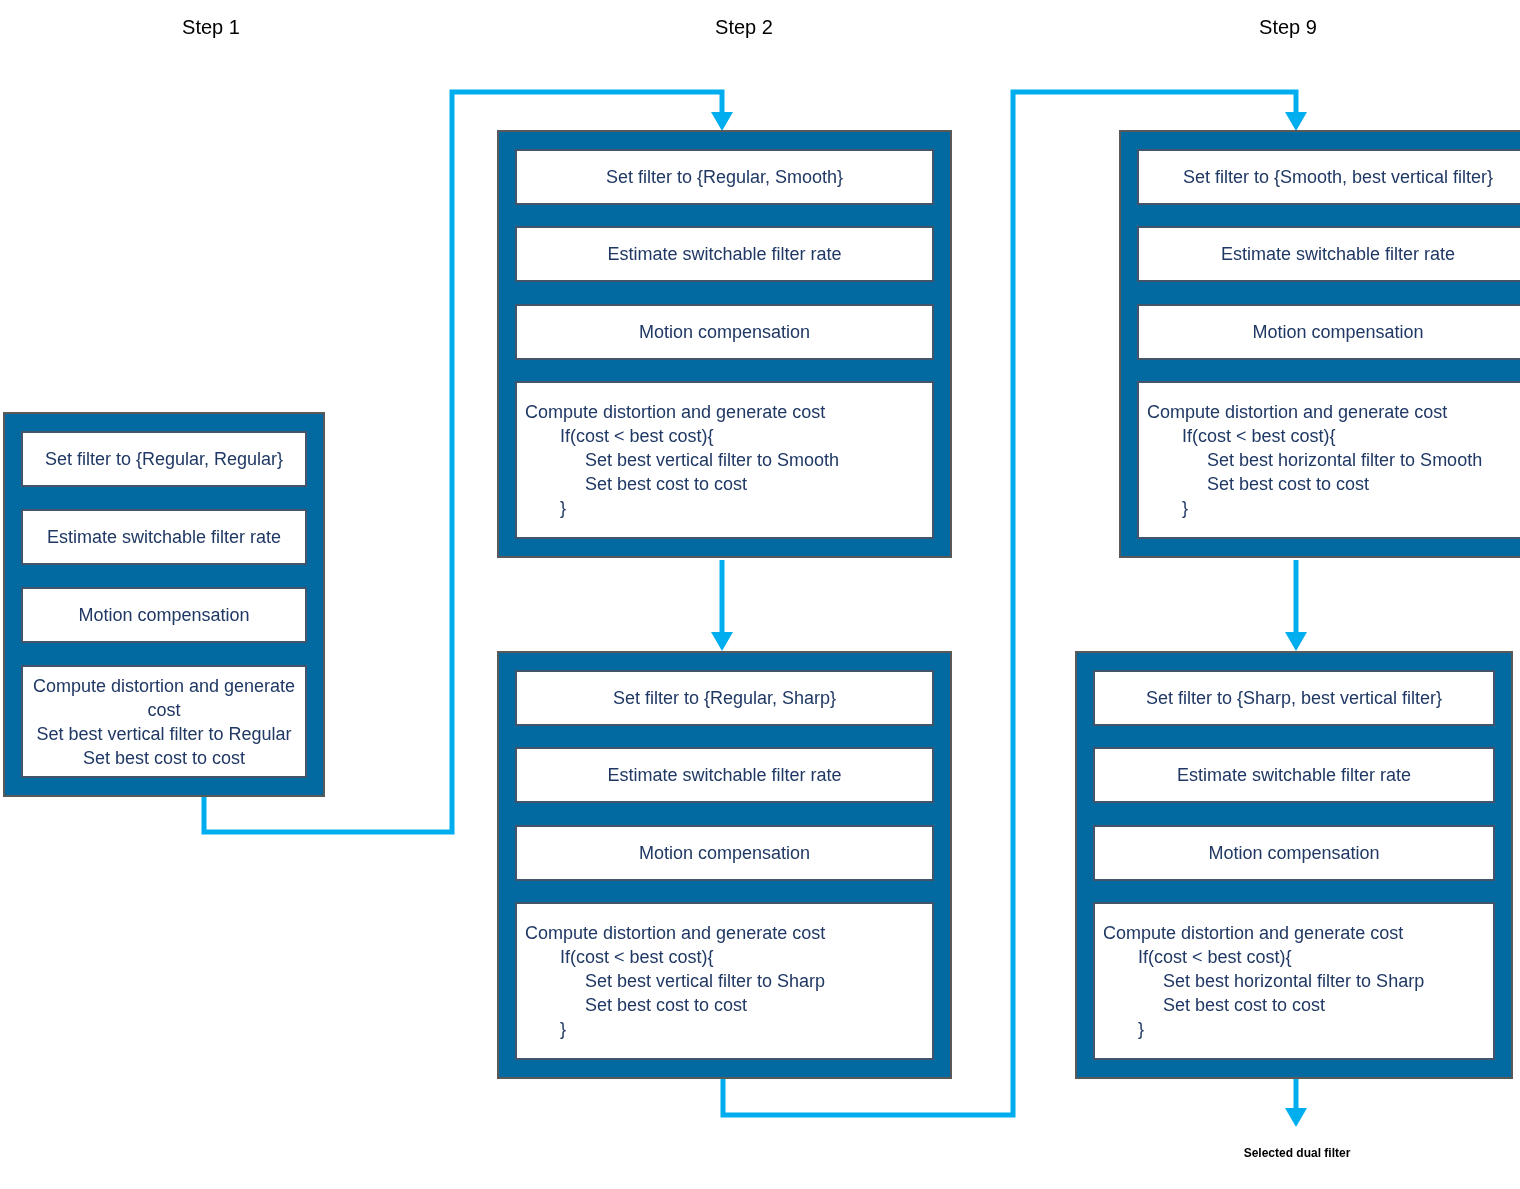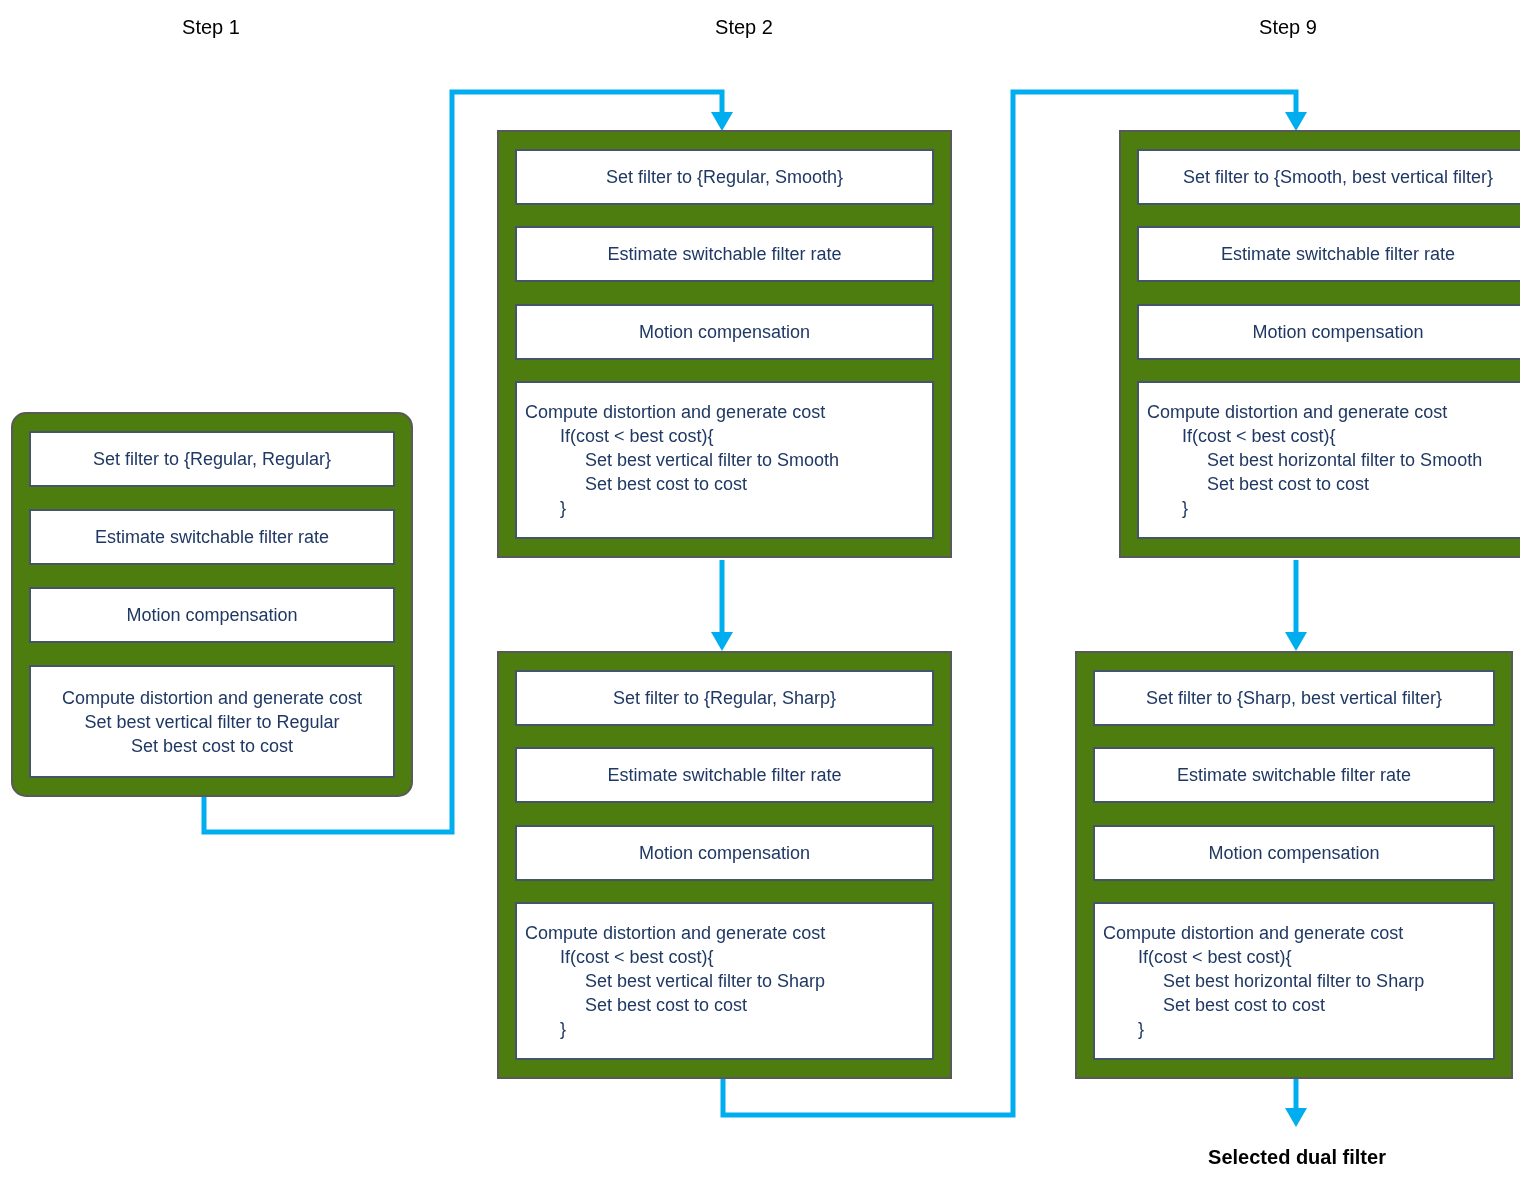--- a/index.html
+++ b/index.html
@@ -16,21 +16,21 @@
     top: 16px;
     transform: translateX(-50%);
     font-size: 20px;
     font-weight: normal;
     color: #000000;
     white-space: nowrap;
   }
   .outer {
     position: absolute;
     box-sizing: border-box;
-    background: #4d7c0f;
+    background: #0369a1;
     border: 2px solid #595959;
     display: flex;
     flex-direction: column;
     justify-content: space-between;
     padding: 17px 16px;
   }
   .row {
     box-sizing: border-box;
     border: 2px solid #44546A;
     background: #ffffff;
@@ -68,21 +68,21 @@
     stroke-width: 5;
     stroke-linejoin: miter;
   }
   .head {
     fill: #00AEEF;
     stroke: none;
   }
   .footer-label {
     position: absolute;
     transform: translateX(-50%);
-    font-size: 20px;
+    font-size: 12px;
     font-weight: bold;
     color: #000000;
     white-space: nowrap;
   }
 </style>
 </head>
 <body>
 
 <div class="stage">
 
@@ -106,21 +106,21 @@
     <g>
       <polyline class="conn" points="1296,560 1296,634" stroke="#00AEEF"></polyline>
       <polygon class="head" points="1285,632 1307,632 1296,651" fill="#00AEEF"></polygon>
     </g>
     <g>
       <polyline class="conn" points="1296,1079 1296,1110" stroke="#00AEEF"></polyline>
       <polygon class="head" points="1285,1108 1307,1108 1296,1127" fill="#00AEEF"></polygon>
     </g>
   </svg>
 
-  <div class="outer" style="left:11px; top:412px; width:402px; height:385px;border-radius:15px;">
+  <div class="outer" style="left:3px; top:412px; width:322px; height:385px;">
     <div class="row">Set filter to {Regular, Regular}</div>
     <div class="row">Estimate switchable filter rate</div>
     <div class="row">Motion compensation</div>
     <div class="row center-multi">Compute distortion and generate cost
 Set best vertical filter to Regular
 Set best cost to cost</div>
   </div>
 
   <div class="outer" style="left:497px; top:130px; width:455px; height:428px;">
     <div class="row">Set filter to {Regular, Smooth}</div>

